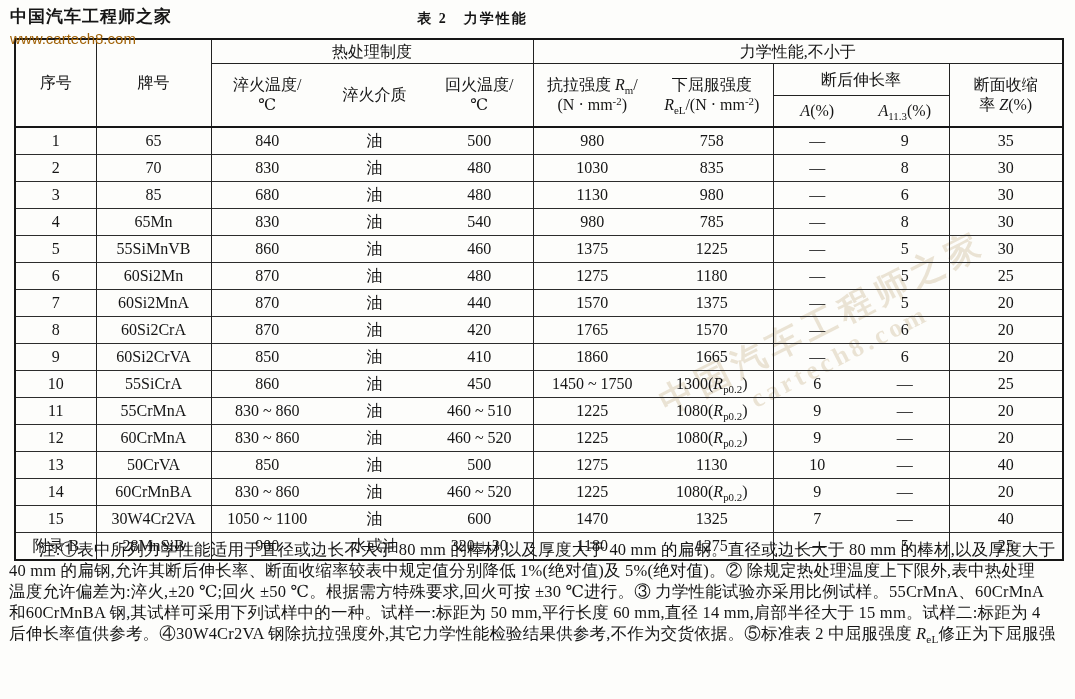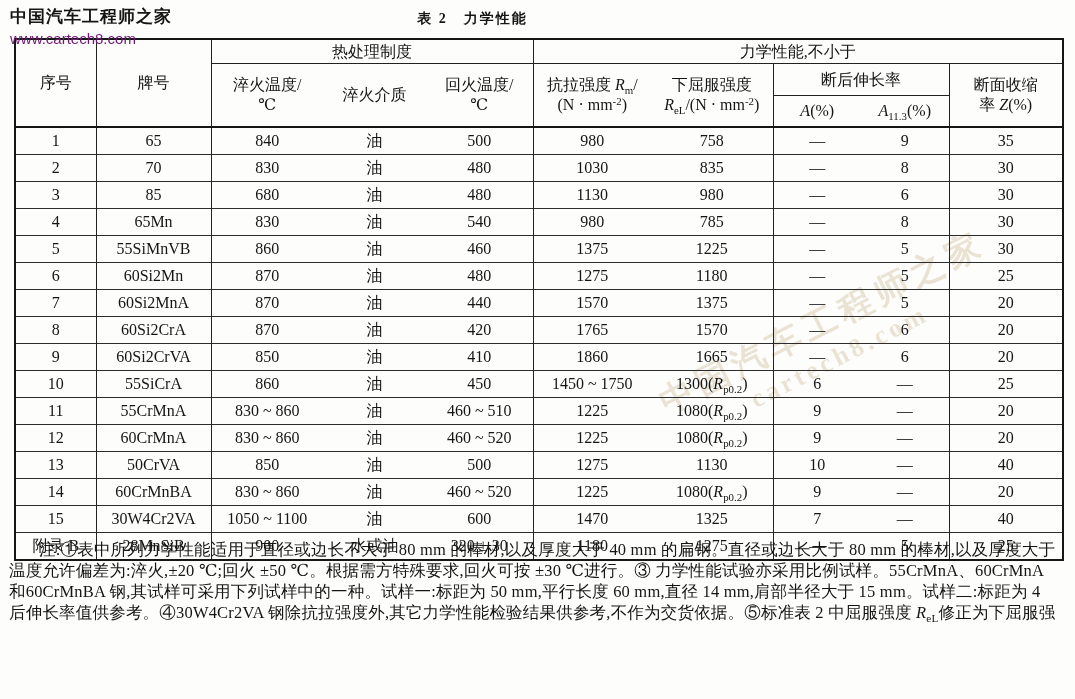--- a/index.html
+++ b/index.html
@@ -4,21 +4,21 @@
 <style>
   html,body{margin:0;padding:0;}
   body{
     width:1075px;height:699px;position:relative;overflow:hidden;
     background:#fdfdfb;color:#151515;
     font-family:"Liberation Serif","DejaVu Serif",serif;
   }
   
   .brand{position:absolute;top:5px;left:10px;z-index:3;}
   .brand-name{font-size:17px;font-weight:bold;letter-spacing:1px;}
-  .brand-url{font-size:15px;color:#701a75;margin-top:2px;font-family:"Liberation Sans","DejaVu Sans",sans-serif;}
+  .brand-url{font-size:15px;color:#a16207;margin-top:2px;font-family:"Liberation Sans","DejaVu Sans",sans-serif;}
   
   .title{position:absolute;top:10px;left:0;width:945px;text-align:center;
     font-size:14px;font-weight:bold;letter-spacing:2px;z-index:2;}
   
   .watermark{position:absolute;top:300px;left:620px;width:420px;z-index:1;
     transform:rotate(-27deg);transform-origin:center;
     color:#cbb econ;color:#c9b48e;opacity:.35;font-weight:bold;text-align:center;
     pointer-events:none;line-height:1.25;}
   .watermark .w1{font-size:34px;letter-spacing:6px;}
   .watermark .w2{font-size:26px;letter-spacing:4px;}
@@ -291,16 +291,17 @@
         <td class="bR">1275</td>
         <td class="">—</td>
         <td class="bR">5</td>
         <td class="">25</td>
       </tr>
     </tbody>
 </table>
 
 <div class="notes">
     <div class="note-line">注:①表中所列力学性能适用于直径或边长不大于 80 mm 的棒材,以及厚度大于 40 mm 的扁钢。直径或边长大于 80 mm 的棒材,以及厚度大于</div>
+    <div class="note-line">40 mm 的扁钢,允许其断后伸长率、断面收缩率较表中规定值分别降低 1%(绝对值)及 5%(绝对值)。② 除规定热处理温度上下限外,表中热处理</div>
     <div class="note-line">温度允许偏差为:淬火,±20 ℃;回火 ±50 ℃。根据需方特殊要求,回火可按 ±30 ℃进行。③ 力学性能试验亦采用比例试样。55CrMnA、60CrMnA</div>
     <div class="note-line">和60CrMnBA 钢,其试样可采用下列试样中的一种。试样一:标距为 50 mm,平行长度 60 mm,直径 14 mm,肩部半径大于 15 mm。试样二:标距为 4</div>
     <div class="note-line">后伸长率值供参考。④30W4Cr2VA 钢除抗拉强度外,其它力学性能检验结果供参考,不作为交货依据。⑤标准表 2 中屈服强度 <i>R</i><sub>eL</sub>修正为下屈服强</div>
   </div>
 
 </body></html>

